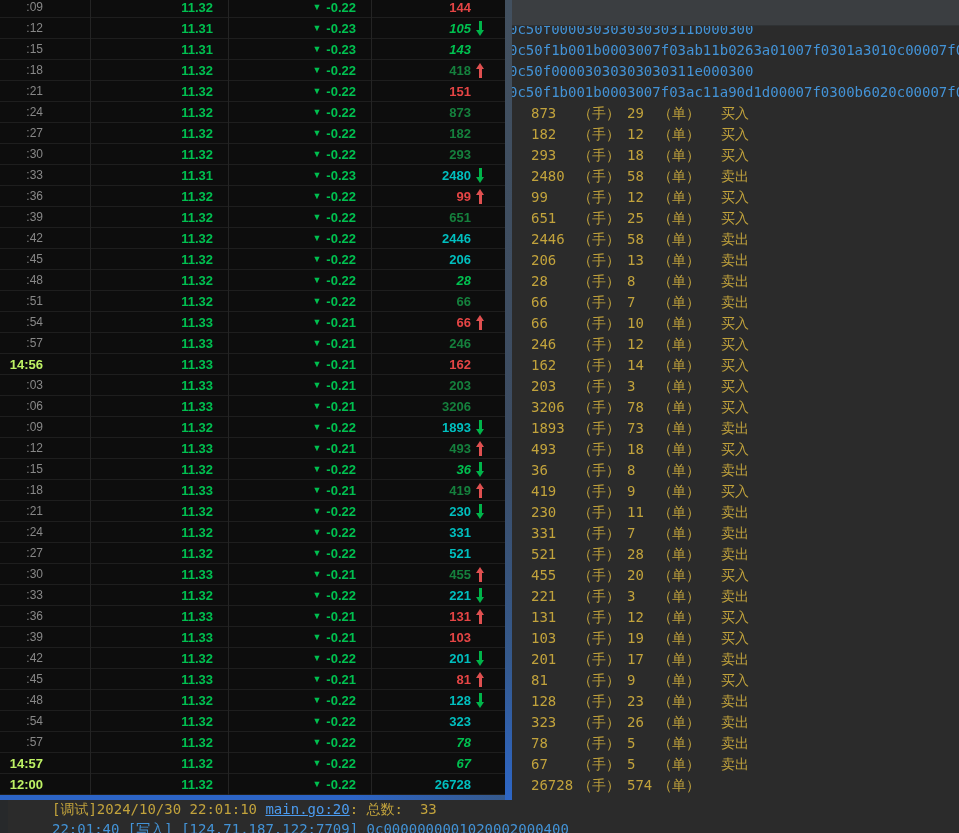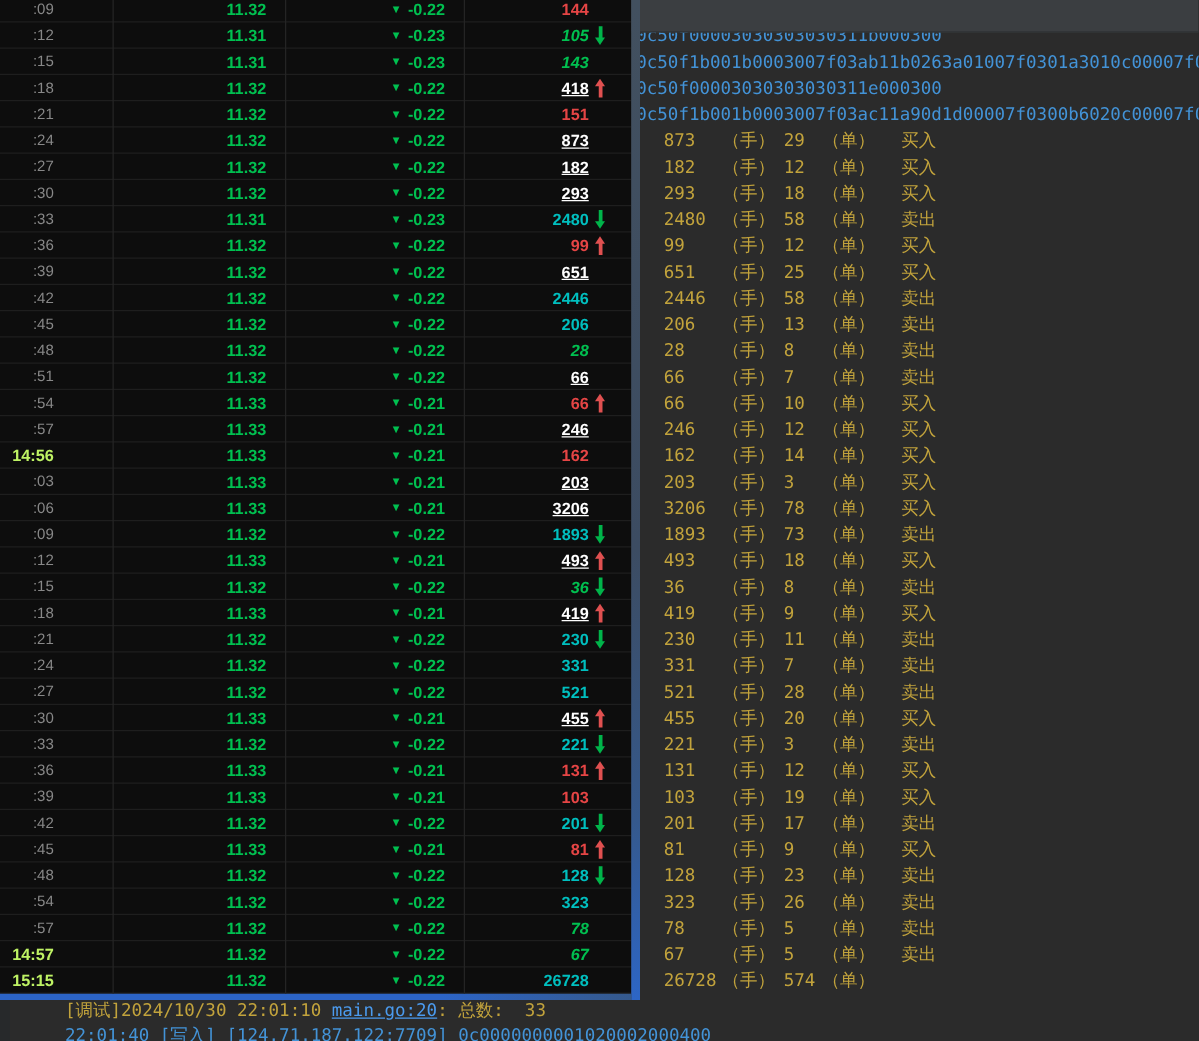--- a/index.html
+++ b/index.html
@@ -43,21 +43,21 @@
   .c-time.bold{color:#bef264;font-weight:bold;font-size:13px;}
   .c-price{width:170px;text-align:right;color:#00c050;font-weight:bold;font-size:13px;}
   .c-chg{width:143px;display:flex;justify-content:flex-end;align-items:center;
          color:#00c050;font-weight:bold;font-size:13px;}
   .tri{font-size:9px;margin-right:5px;color:#00c050;}
   .c-vol{width:115px;text-align:right;font-weight:bold;font-size:13px;}
   .c-arrow{width:19px;display:flex;justify-content:center;align-items:center;}
 
   .v-red{color:#e54545;}
   .v-green{color:#00c050;font-style:italic;}
-  .v-magenta{color:#ffffff;text-decoration:underline;}
+  .v-magenta{color:#15803d;}
   .v-cyan{color:#00bfbf;}
 
   .arrow{position:relative;width:9px;height:15px;display:inline-block;}
   .arrow::before{content:"";position:absolute;left:3px;width:3px;}
   .arrow::after{content:"";position:absolute;left:0;}
   .arrow.up::before{top:5px;height:10px;background:#e05050;}
   .arrow.up::after{top:0;border-left:4.5px solid transparent;border-right:4.5px solid transparent;
                    border-bottom:6px solid #e05050;}
   .arrow.down::before{top:0;height:10px;background:#00b44a;}
   .arrow.down::after{bottom:0;border-left:4.5px solid transparent;border-right:4.5px solid transparent;
@@ -475,21 +475,21 @@
             <div class="c-time bold">14:57</div>
             <div class="c-price">11.32</div>
             <div class="c-chg">
               <span class="tri">▼</span>
               <span>-0.22</span>
             </div>
             <div class="c-vol v-green">67</div>
             <div class="c-arrow"></div>
           </div>
           <div class="tick-row">
-            <div class="c-time bold">15:15</div>
+            <div class="c-time bold">12:00</div>
             <div class="c-price">11.32</div>
             <div class="c-chg">
               <span class="tri">▼</span>
               <span>-0.22</span>
             </div>
             <div class="c-vol v-cyan">26728</div>
             <div class="c-arrow"></div>
           </div>
         </div>
       <div class="col-sep" style="left:90px"></div>

